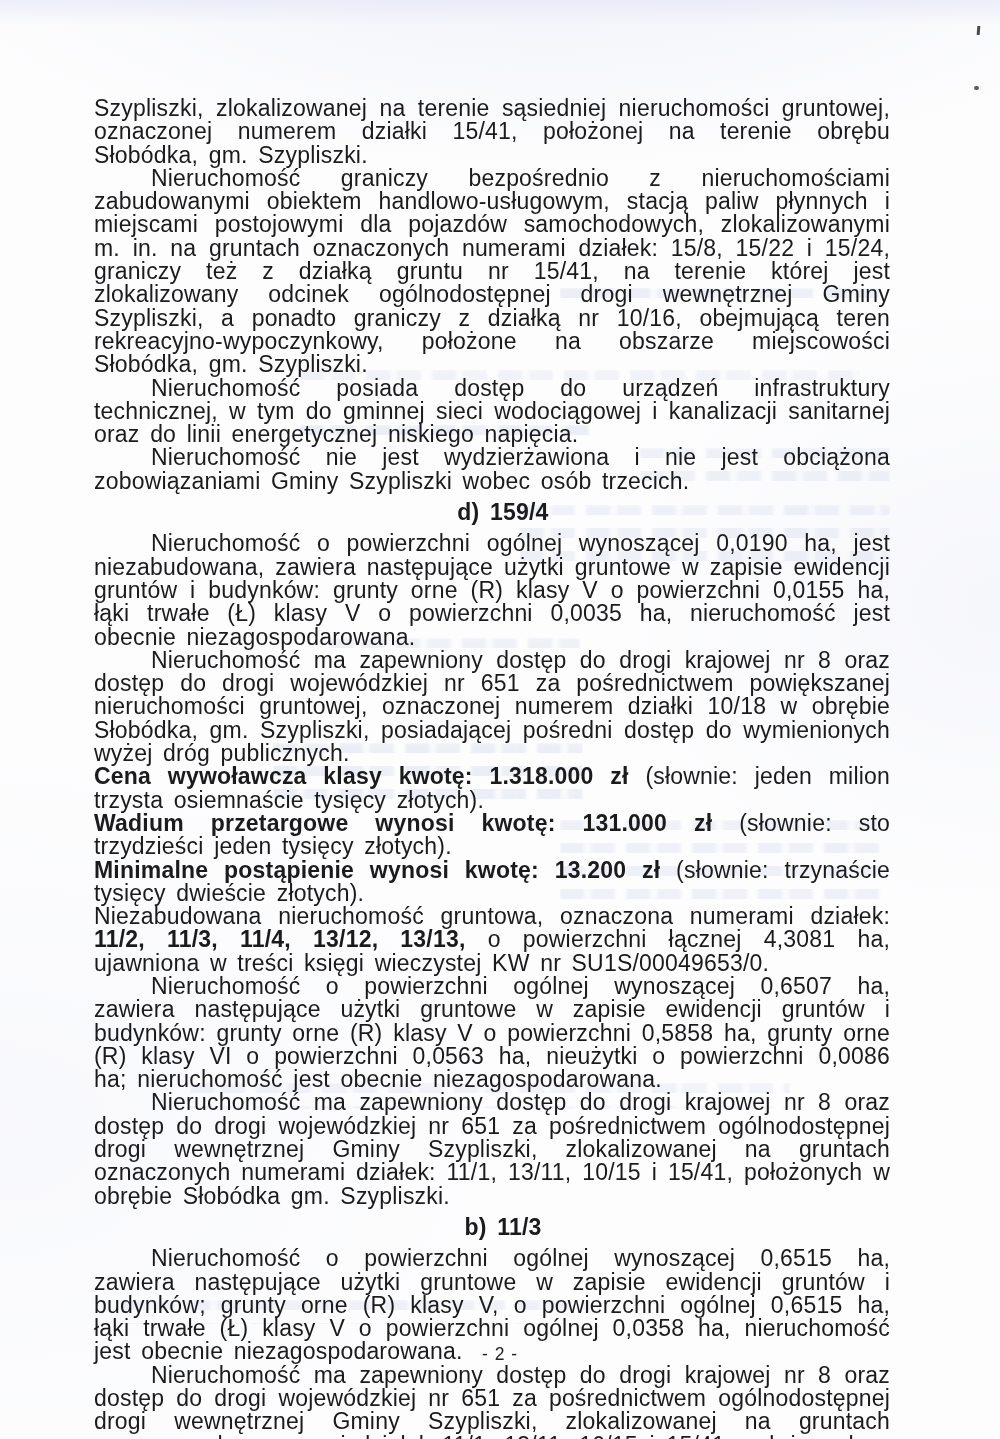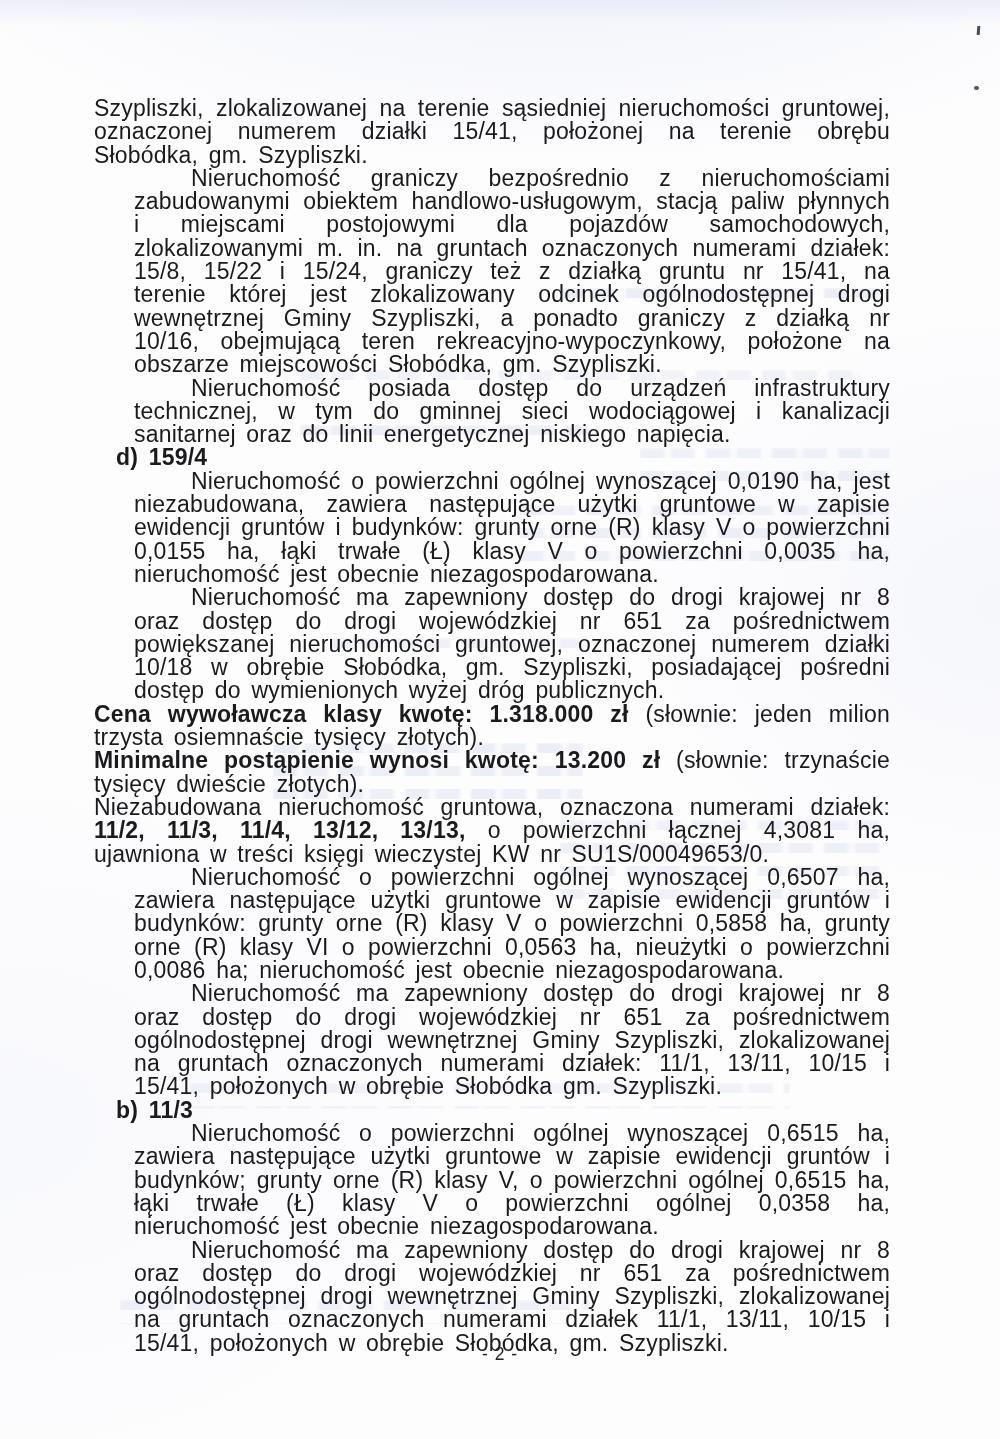--- a/index.html
+++ b/index.html
@@ -21,23 +21,23 @@
   .content{
     position:absolute;
     left:94px;top:97px;width:796px;
     font-size:23px;
     line-height:23.3px;
     letter-spacing:0.2px;
     word-spacing:4px;
     text-align:justify;
   }
   .para{margin:0;}
-  .indent{text-indent:57px;margin-left:40px;}
+  .indent{text-indent:57px;}
   .bold{font-weight:bold;}
-  .sub{margin:0;padding-left:22px;font-weight:bold;text-align:left;}
+  .sub{margin:8px;padding-left:22px;font-weight:bold;text-align:center;}
   .section-heading{
     margin:44px 0 4px 0;
     font-weight:bold;font-style:italic;
     text-decoration:underline;
     text-underline-offset:4px;
     text-decoration-thickness:1.5px;
     text-align:left;
   }
   .page-number{
     position:absolute;left:0;top:1344px;width:100%;
@@ -74,24 +74,26 @@
   <div class="smudge" style="left:190px;top:1083px;width:600px;height:26px;opacity:.4;"></div>
   <div class="smudge" style="left:120px;top:1300px;width:470px;height:24px;opacity:.45;"></div>
 
   <span class="speck speck-1"></span>
   <span class="speck speck-2"></span>
 
   <div class="content">
     <p class="para"><span>Szypliszki, zlokalizowanej na terenie sąsiedniej nieruchomości gruntowej, oznaczonej numerem działki 15/41, położonej na terenie obrębu Słobódka, gm. Szypliszki.</span></p>
     <p class="para indent"><span>Nieruchomość graniczy bezpośrednio z nieruchomościami zabudowanymi obiektem handlowo-usługowym, stacją paliw płynnych i miejscami postojowymi dla pojazdów samochodowych, zlokalizowanymi m. in. na gruntach oznaczonych numerami działek: 15/8, 15/22 i 15/24, graniczy też z działką gruntu nr 15/41, na terenie której jest zlokalizowany odcinek ogólnodostępnej drogi wewnętrznej Gminy Szypliszki, a ponadto graniczy z działką nr 10/16, obejmującą teren rekreacyjno-wypoczynkowy, położone na obszarze miejscowości Słobódka, gm. Szypliszki.</span></p>
     <p class="para indent"><span>Nieruchomość posiada dostęp do urządzeń infrastruktury technicznej, w tym do gminnej sieci wodociągowej i kanalizacji sanitarnej oraz do linii energetycznej niskiego napięcia.</span></p>
+    <p class="para indent"><span>Nieruchomość nie jest wydzierżawiona i nie jest obciążona zobowiązaniami Gminy Szypliszki wobec osób trzecich.</span></p>
     <p class="sub"><span class="bold">d) 159/4</span></p>
     <p class="para indent"><span>Nieruchomość o powierzchni ogólnej wynoszącej 0,0190 ha, jest niezabudowana, zawiera następujące użytki gruntowe w zapisie ewidencji gruntów i budynków: grunty orne (R) klasy V o powierzchni 0,0155 ha, łąki trwałe (Ł) klasy V o powierzchni 0,0035 ha, nieruchomość jest obecnie niezagospodarowana.</span></p>
     <p class="para indent"><span>Nieruchomość ma zapewniony dostęp do drogi krajowej nr 8 oraz dostęp do drogi wojewódzkiej nr 651 za pośrednictwem powiększanej nieruchomości gruntowej, oznaczonej numerem działki 10/18 w obrębie Słobódka, gm. Szypliszki, posiadającej pośredni dostęp do wymienionych wyżej dróg publicznych.</span></p>
     <p class="para"><span class="bold">Cena wywoławcza klasy kwotę: 1.318.000 zł</span><span> (słownie: jeden milion trzysta osiemnaście tysięcy złotych).</span></p>
+    <p class="para"><span class="bold">Wadium przetargowe wynosi kwotę: 131.000 zł</span><span> (słownie: sto trzydzieści jeden tysięcy złotych).</span></p>
     <p class="para"><span class="bold">Minimalne postąpienie wynosi kwotę: 13.200 zł</span><span> (słownie: trzynaście tysięcy dwieście złotych).</span></p>
     <p class="para"><span>Niezabudowana nieruchomość gruntowa, oznaczona numerami działek: </span><span class="bold">11/2, 11/3, 11/4, 13/12, 13/13,</span><span> o powierzchni łącznej 4,3081 ha, ujawniona w treści księgi wieczystej KW nr SU1S/00049653/0.</span></p>
     <p class="para indent"><span>Nieruchomość o powierzchni ogólnej wynoszącej 0,6507 ha, zawiera następujące użytki gruntowe w zapisie ewidencji gruntów i budynków: grunty orne (R) klasy V o powierzchni 0,5858 ha, grunty orne (R) klasy VI o powierzchni 0,0563 ha, nieużytki o powierzchni 0,0086 ha; nieruchomość jest obecnie niezagospodarowana.</span></p>
     <p class="para indent"><span>Nieruchomość ma zapewniony dostęp do drogi krajowej nr 8 oraz dostęp do drogi wojewódzkiej nr 651 za pośrednictwem ogólnodostępnej drogi wewnętrznej Gminy Szypliszki, zlokalizowanej na gruntach oznaczonych numerami działek: 11/1, 13/11, 10/15 i 15/41, położonych w obrębie Słobódka gm. Szypliszki.</span></p>
     <p class="sub"><span class="bold">b) 11/3</span></p>
     <p class="para indent"><span>Nieruchomość o powierzchni ogólnej wynoszącej 0,6515 ha, zawiera następujące użytki gruntowe w zapisie ewidencji gruntów i budynków; grunty orne (R) klasy V, o powierzchni ogólnej 0,6515 ha, łąki trwałe (Ł) klasy V o powierzchni ogólnej 0,0358 ha, nieruchomość jest obecnie niezagospodarowana.</span></p>
     <p class="para indent"><span>Nieruchomość ma zapewniony dostęp do drogi krajowej nr 8 oraz dostęp do drogi wojewódzkiej nr 651 za pośrednictwem ogólnodostępnej drogi wewnętrznej Gminy Szypliszki, zlokalizowanej na gruntach oznaczonych numerami działek 11/1, 13/11, 10/15 i 15/41, położonych w obrębie Słobódka, gm. Szypliszki.</span></p>
   </div>
 
   <div class="page-number">- 2 -</div>

